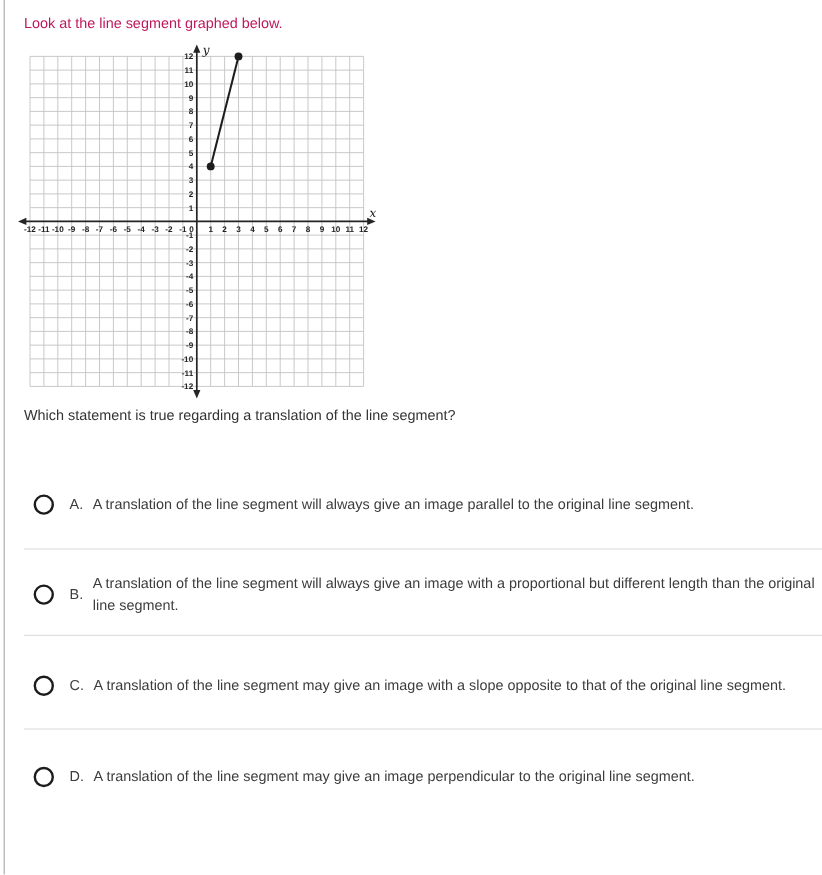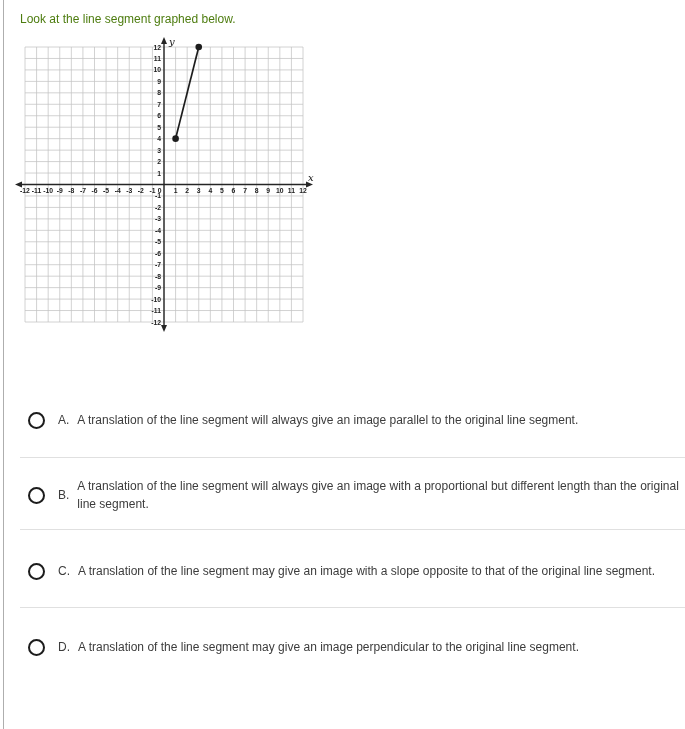--- a/index.html
+++ b/index.html
@@ -5,21 +5,21 @@
   * { margin:0; padding:0; box-sizing:border-box; }
   html,body { background:#fff; }
   body { font-family:"Liberation Sans", sans-serif; }
   .page {
     position:relative; width:685px; height:729px; background:#ffffff; overflow:hidden;
   }
   .left-border {
     position:absolute; left:3px; top:0; width:1px; height:729px; background:#aeaeae;
   }
   .title {
-    position:absolute; left:20px; top:12px; font-size:12px; color:#4d7c0f; line-height:14px;
+    position:absolute; left:20px; top:12px; font-size:12px; color:#be185d; line-height:14px;
   }
   .graph-wrap {
     position:absolute; left:14px; top:36px; width:312px; height:300px;
   }
   .question {
     position:absolute; left:20px; top:339px; font-size:12px; color:#333; line-height:14px;
   }
   .option {
     position:absolute; left:28px; right:4px; display:flex; align-items:center;
     color:#3c3c3c; font-size:12px;
@@ -154,20 +154,21 @@
         <text x="147" y="24.958333333333336" text-anchor="end" class="tick">11</text>
         <text x="147" y="13.5" text-anchor="end" class="tick">12</text>
         <text x="155" y="9" text-anchor="start" class="axis-letter">y</text>
         <text x="294" y="144.5" text-anchor="start" class="axis-letter">x</text>
         <line x1="161.58333333333334" y1="102.66666666666667" x2="184.75" y2="11" stroke="#1d1d1d" stroke-width="1.7"></line>
         <circle cx="161.58333333333334" cy="102.66666666666667" r="3.3" fill="#1d1d1d"></circle>
         <circle cx="184.75" cy="11" r="3.3" fill="#1d1d1d"></circle>
       </svg>
   </div>
 
+  <div class="question">Which statement is true regarding a translation of the line segment?</div>
 
   <div class="option" style="top:406px; min-height:28px;">
     <span class="radio"></span>
     <span class="letter">A.</span>
     <span class="otext nowrap">A translation of the line segment will always give an image parallel to the original line segment.</span>
   </div>
 
   <div class="divider" style="top:457px"></div>
 
   <div class="option" style="top:477px; min-height:36px;">

